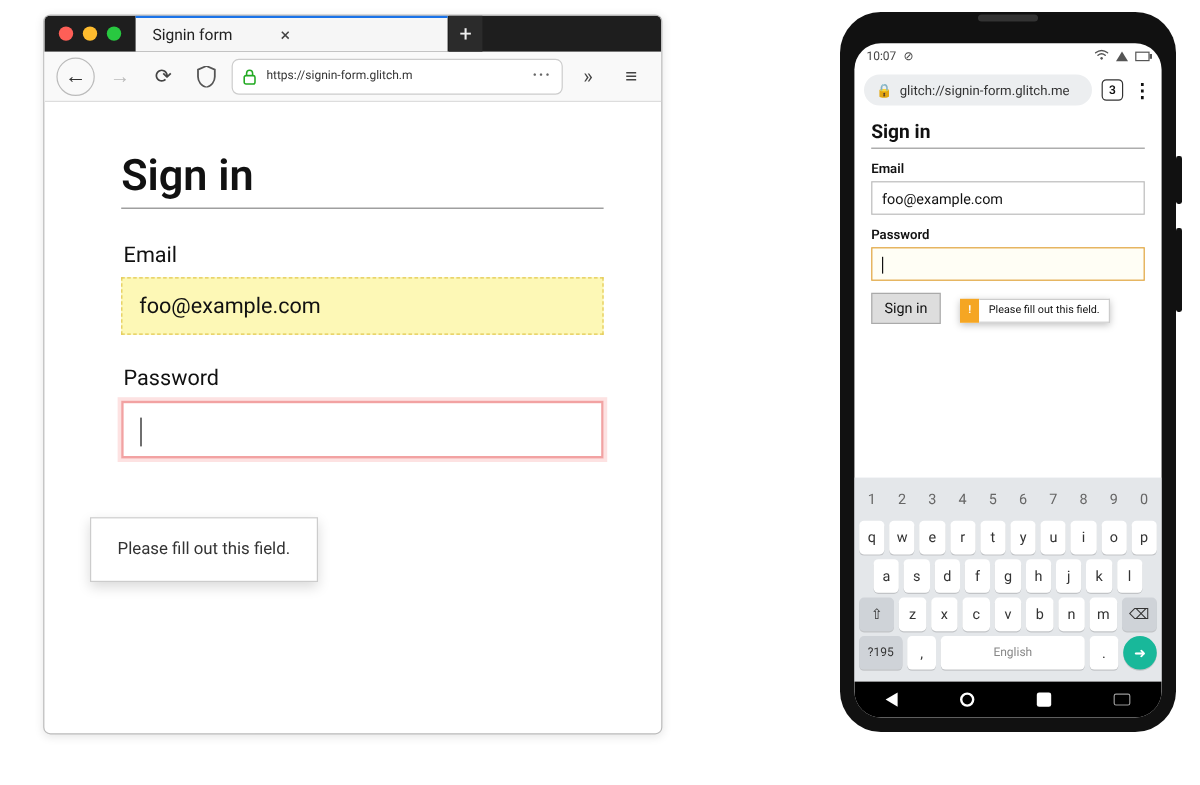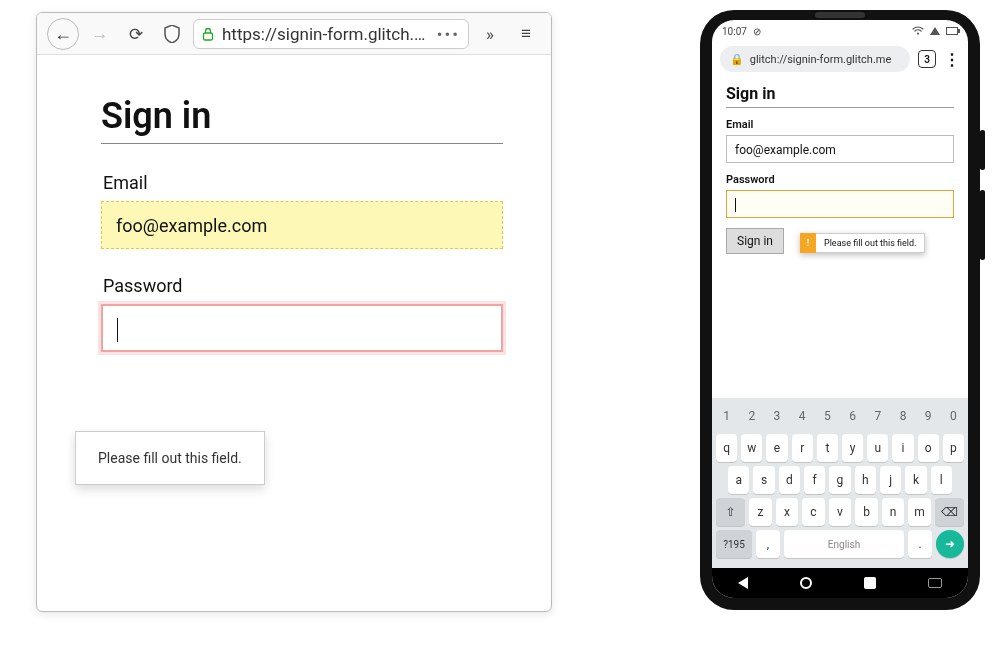--- a/index.html
+++ b/index.html
@@ -60,21 +60,21 @@
     font-size:17px; color:#444;
   }
   .tb-circle {
     width:32px;height:32px;border:1px solid #bbb;border-radius:50%;
     display:flex;align-items:center;justify-content:center;
     color:#333;font-size:18px;
   }
   .addr {
     flex:1; height:30px; border:1px solid #ccc; border-radius:6px;
     display:flex; align-items:center; gap:8px; padding:0 8px;
-    background:#fff; color:#333; font-size:17px;
+    background:#fff; color:#333; font-size:10px;
     overflow:hidden; white-space:nowrap;
   }
   .addr svg { flex:0 0 auto; }
   .addr-text { flex:1; overflow:hidden; text-overflow:ellipsis; }
 
   .page {
     padding:40px 48px 0 64px;
     position:relative;
   }
   h1.page-title {
@@ -106,21 +106,21 @@
     background:#fff; border:1px solid #ccc;
     box-shadow:0 4px 10px rgba(0,0,0,.15);
     padding:18px 22px; font-size:14px; color:#333;
   }
 
   
   .phone {
     position:absolute; left:700px; top:10px;
     width:280px; height:600px;
     background:#111; border-radius:34px;
-    padding:10px 12px 12px 12px;
+    padding:26px 12px 12px 12px;
   }
   .phone-screen {
     width:100%; height:100%; background:#fff;
     border-radius:22px; overflow:hidden;
     display:flex; flex-direction:column;
     position:relative;
   }
   .speaker {
     position:absolute; top:2px; left:50%; transform:translateX(-50%);
     width:50px;height:6px;border-radius:3px;background:#333;
@@ -211,20 +211,32 @@
   .nav-circ{ width:12px;height:12px;border:2px solid #fff;border-radius:50%; }
   .nav-sq { width:12px;height:12px;background:#fff;border-radius:2px; }
   .nav-kb { width:14px;height:10px;border:1px solid #999;border-radius:2px; }
 
 </style>
 </head>
 <body>
 
 <div class="desktop-window">
 
+  <div class="titlebar">
+    <div class="traffic-lights">
+      <div class="dot red"></div>
+      <div class="dot yellow"></div>
+      <div class="dot green"></div>
+    </div>
+    <div class="tab">
+      <span>Signin form</span>
+      <span class="tab-close">×</span>
+    </div>
+    <div class="new-tab">+</div>
+  </div>
 
   <div class="toolbar">
     <div class="tb-circle">←</div>
     <div class="tb-btn" style="color:#bbb;">→</div>
     <div class="tb-btn">⟳</div>
     <div class="tb-btn">
       <svg width="16" height="18" viewBox="0 0 16 18">
           <path d="M8 0 L15 3 V9 C15 13 12 16.5 8 18 C4 16.5 1 13 1 9 V3 Z" fill="none" stroke="#555" stroke-width="1.5"></path>
         </svg>
     </div>

